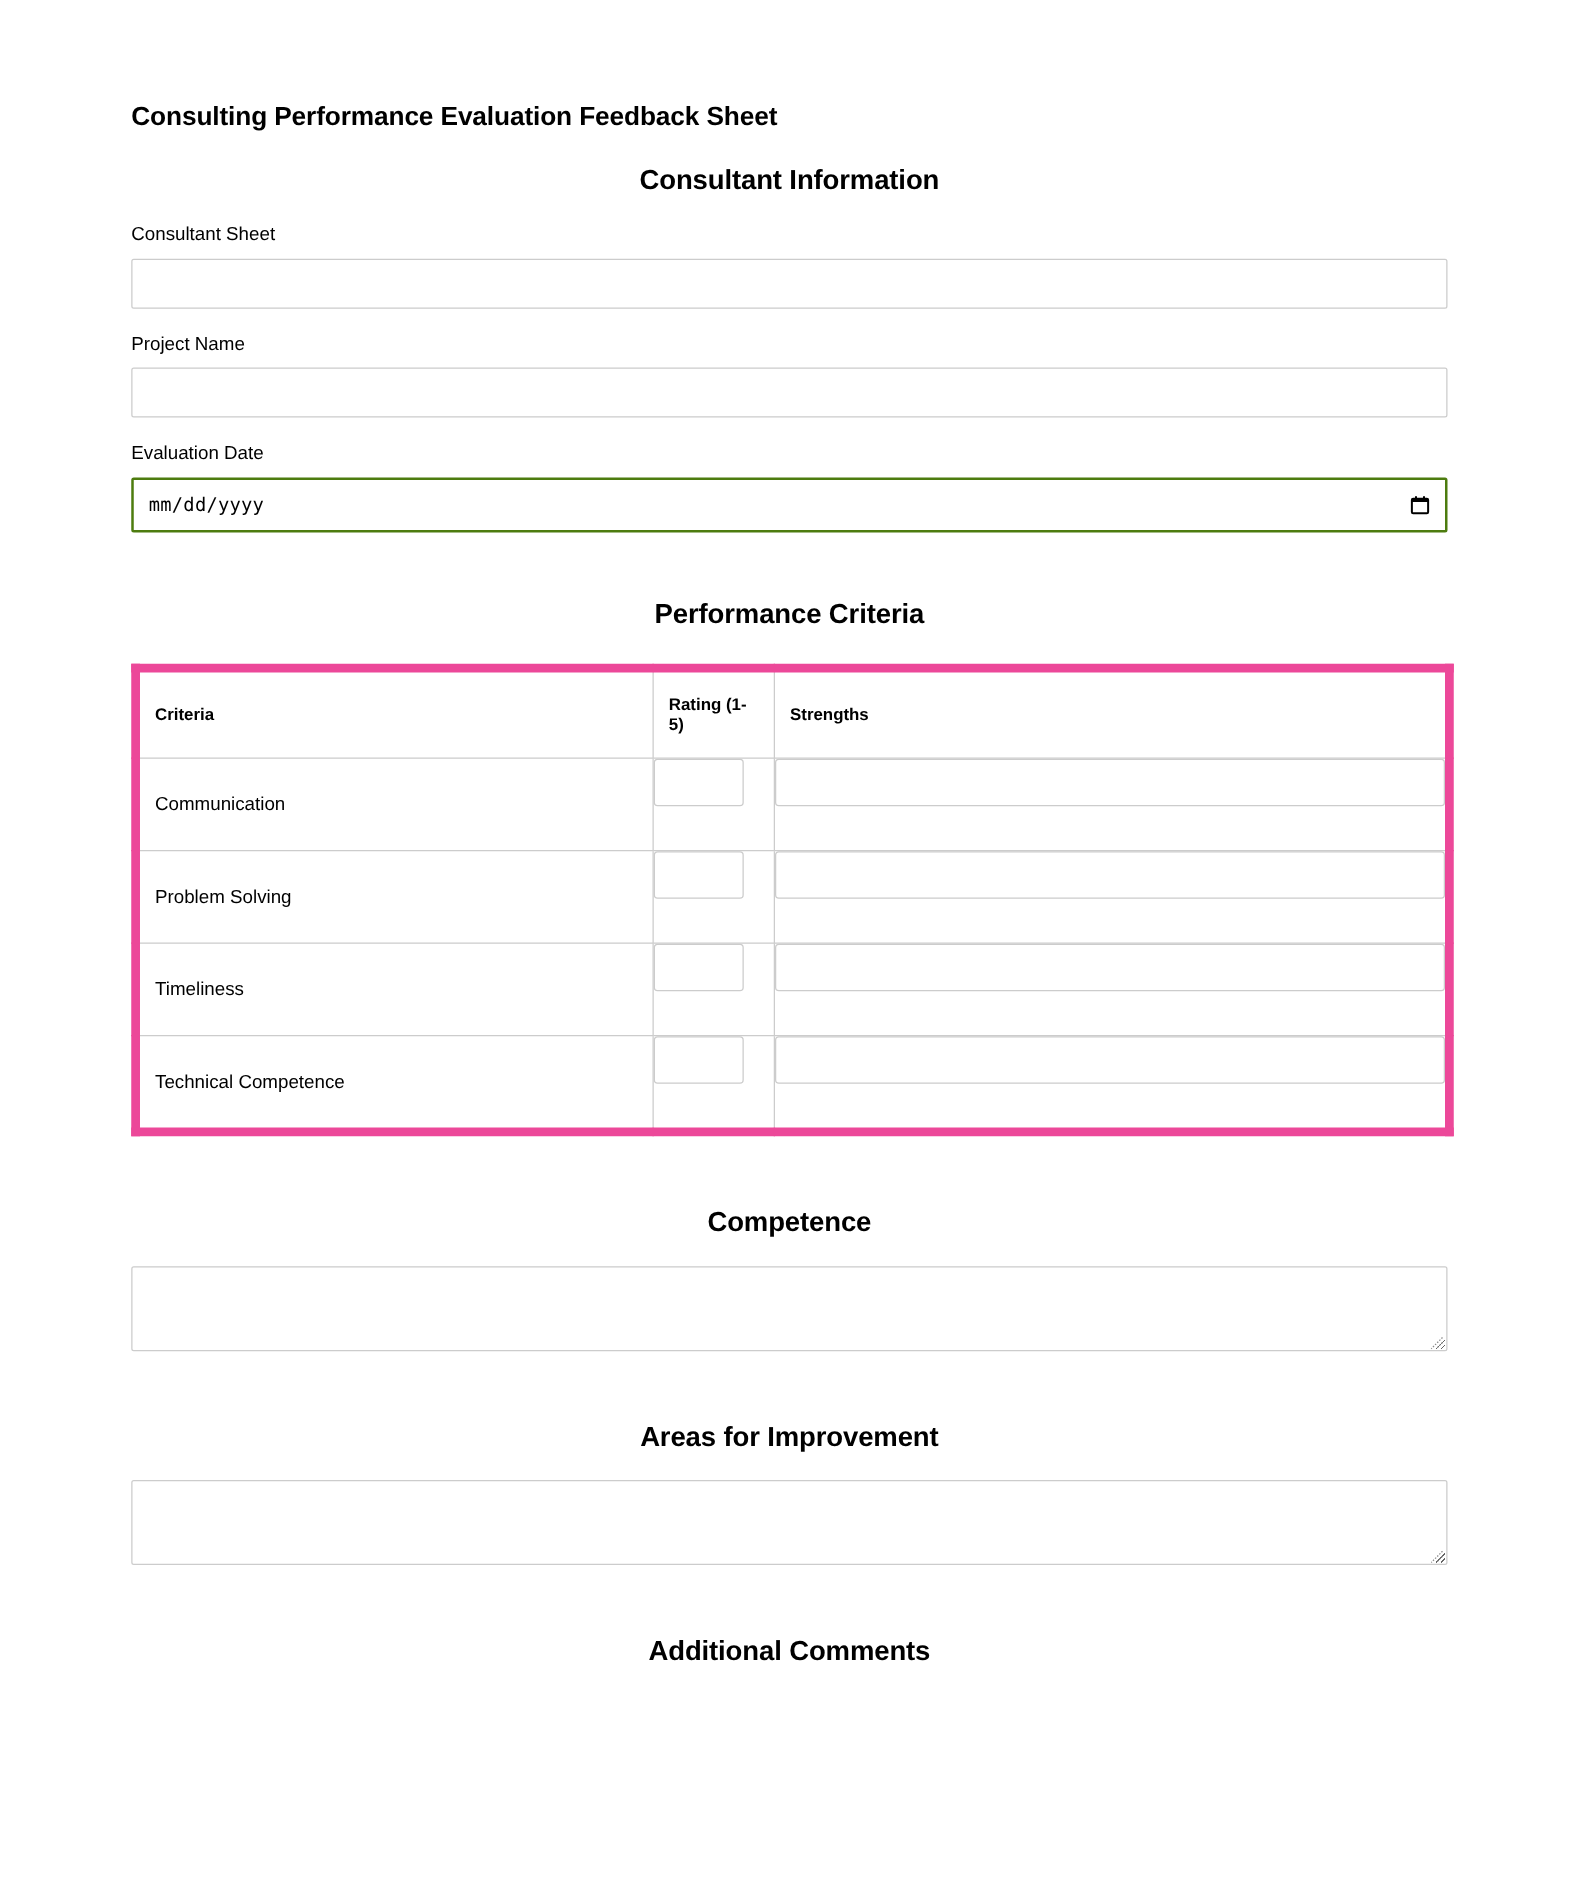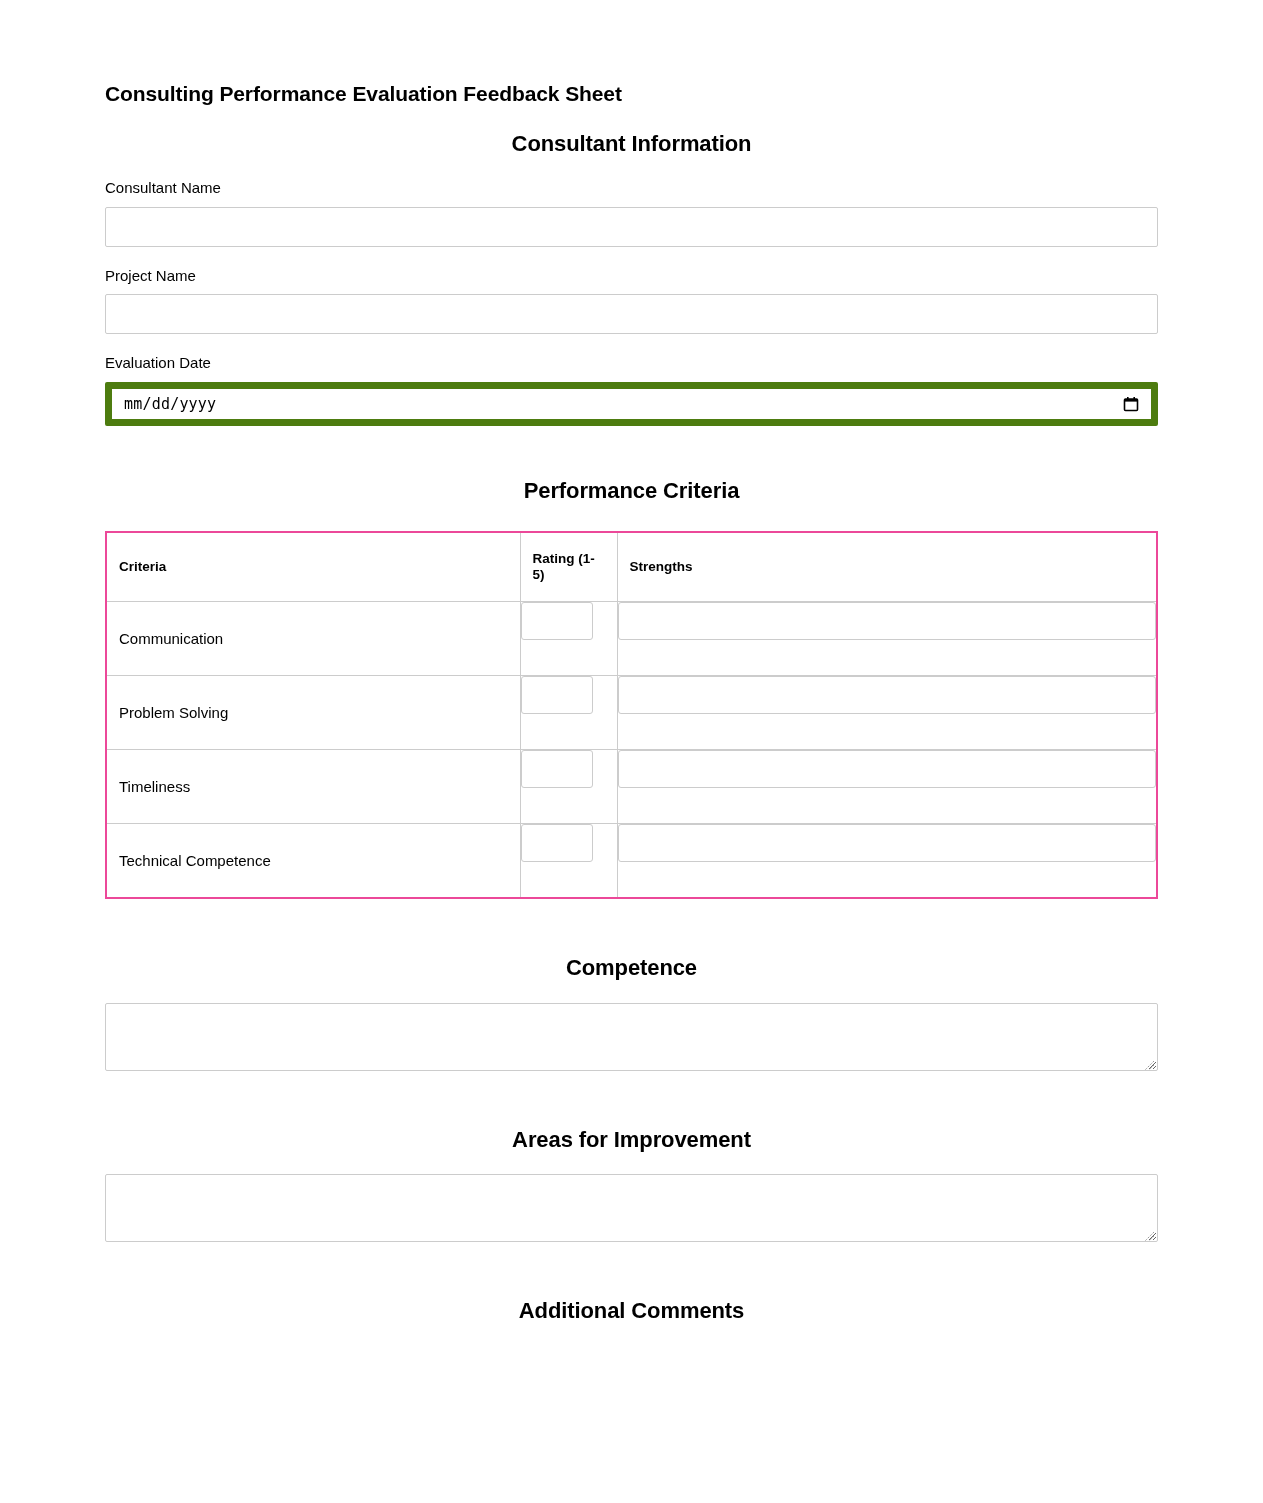--- a/index.html
+++ b/index.html
@@ -76,21 +76,21 @@
     font-size: 15px;
     color: #000000;
     outline: none;
   }
 
   .date-input {
     position: relative;
     display: block;
     width: 1053px;
     height: 44px;
-    border: 7px solid #4d7c0f;
+    border: 2px solid #4d7c0f;
     border-radius: 2px;
     background: #ffffff;
     display: flex;
     align-items: center;
     padding: 0 12px;
   }
 
   .date-placeholder {
     font-family: "DejaVu Sans Mono", monospace;
     font-size: 15px;
@@ -106,21 +106,21 @@
     width: 16px;
     height: 16px;
     display: block;
   }
 
   
   .criteria-table {
     border-collapse: collapse;
     width: 1053px;
     table-layout: fixed;
-    border: 2px solid #ec4899;
+    border: 7px solid #ec4899;
   }
 
   .criteria-table th,
   .criteria-table td {
     border: 1px solid #cccccc;
     vertical-align: top;
     padding: 0;
   }
 
   .criteria-table th {
@@ -217,21 +217,21 @@
 </head>
 <body>
 
 <div class="page">
 
   <h1 class="page-title">Consulting Performance Evaluation Feedback Sheet</h1>
 
   <h2 class="section-title">Consultant Information</h2>
 
   <div class="field-group">
-    <label class="field-label">Consultant Name</label>
+    <label class="field-label">Consultant Sheet</label>
     <input class="text-input" type="text" placeholder="" style="">
   </div>
 
   <div class="field-group">
     <label class="field-label">Project Name</label>
     <input class="text-input" type="text" placeholder="" style="">
   </div>
 
   <div class="field-group">
     <label class="field-label">Evaluation Date</label>

